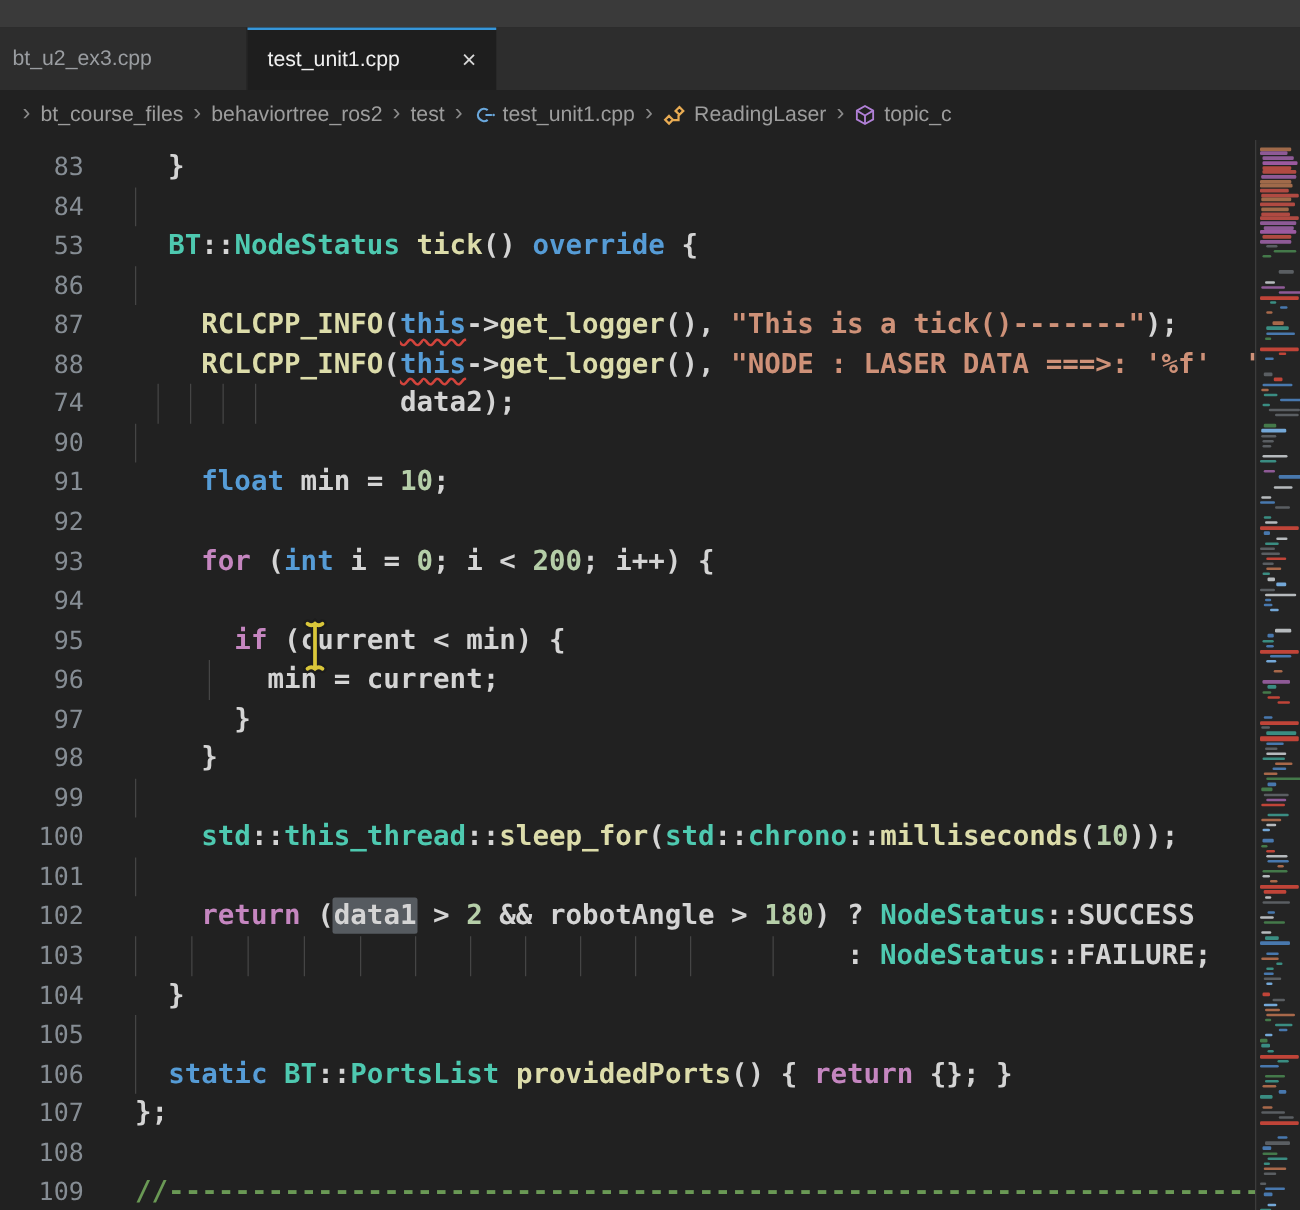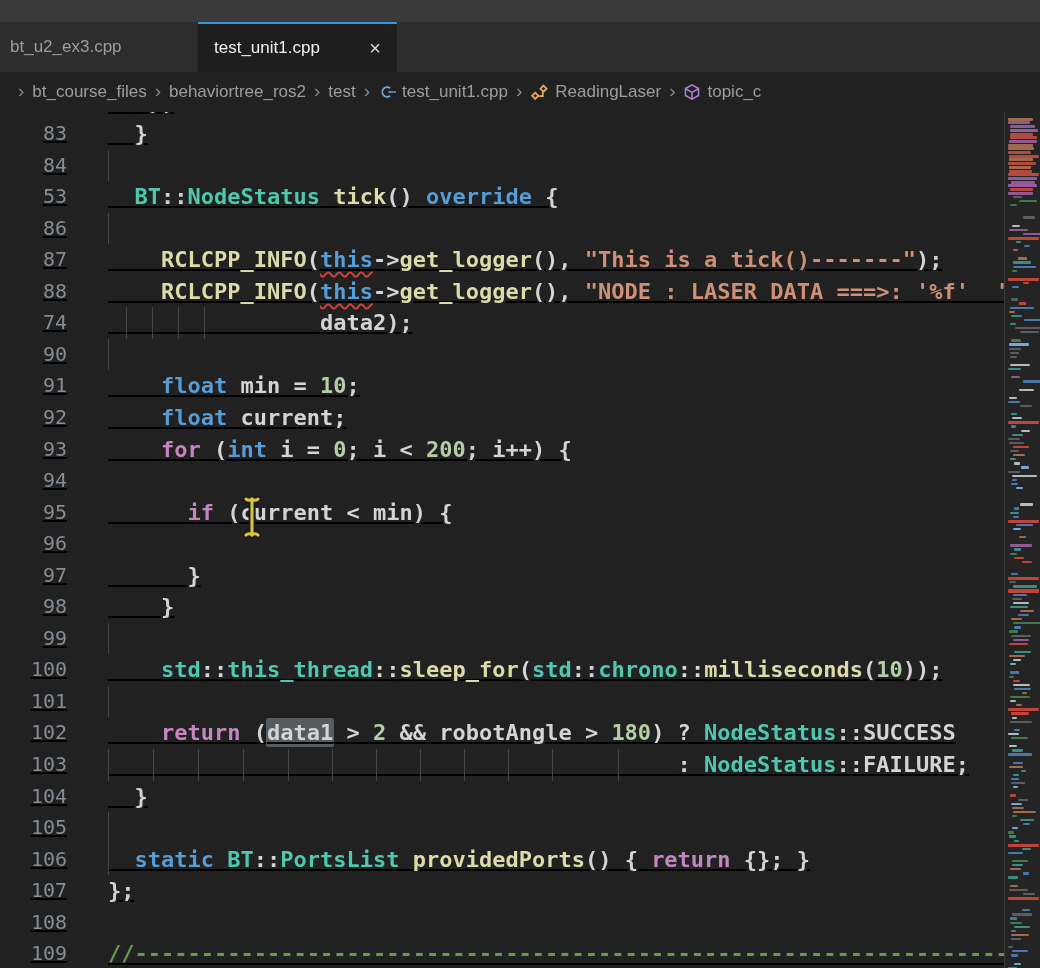--- a/index.html
+++ b/index.html
@@ -13,21 +13,21 @@
   .tab.active{width:199px;padding:0 16px;background:#1e1e1e;color:#f0f0f0;
               border-top:2.5px solid var(--accent);justify-content:space-between;}
   .tab .close{color:#d8d8d8;font-size:20px;line-height:20px;cursor:pointer;}
   
   #breadcrumbs{position:absolute;top:72px;left:0;width:100%;height:40px;display:flex;align-items:center;
                padding-left:10px;box-sizing:border-box;color:#9d9d9d;font-size:17px;white-space:nowrap;overflow:hidden;}
   .crumb{display:flex;align-items:center;gap:6px;}
   .crumb-sep{color:#8a8a8a;font-size:19px;margin:0 8px;transform:translateY(-1px);}
   .crumb svg{display:block;}
   
-  #editor{position:absolute;top:112px;left:0;width:1004px;height:856px;overflow:hidden;text-decoration:underline;}
+  #editor{position:absolute;top:112px;left:0;width:1004px;height:856px;overflow:hidden;}
   #code-lines{margin-top:-25.5px;font-family:"DejaVu Sans Mono", monospace;font-weight:bold;
               font-size:22px;line-height:31.55px;}
   .row{display:flex;height:31.55px;white-space:pre;}
   .ln{width:67px;text-align:right;color:#868d94;font-weight:normal;font-size:20px;flex:none;}
   .ltext{position:relative;margin-left:41px;color:var(--c-p);flex:none;}
   .guide{position:absolute;top:0;bottom:0;width:1.4px;background:#454545;}
   .c-p{color:var(--c-p);} .c-k{color:var(--c-k);} .c-t{color:var(--c-t);}
   .c-c{color:var(--c-c);} .c-f{color:var(--c-f);} .c-s{color:var(--c-s);}
   .c-n{color:var(--c-n);} .c-m{color:var(--c-m);}
   .hl{background:#565b60;border-radius:2px;padding:2px 1px;margin:-2px -1px;}
@@ -108,25 +108,25 @@
         <div class="row"><div class="ln">82</div><div class="ltext"><span class="c-p">  </span><span class="c-s">"</span><span class="c-p">);</span></div></div>
         <div class="row"><div class="ln">83</div><div class="ltext"><span class="c-p">  }</span></div></div>
         <div class="row"><div class="ln">84</div><div class="ltext"><i class="guide" style="left: 0px;"></i></div></div>
         <div class="row"><div class="ln">53</div><div class="ltext"><span class="c-p">  </span><span class="c-c">BT</span><span class="c-p">::</span><span class="c-c">NodeStatus</span><span class="c-p"> </span><span class="c-f">tick</span><span class="c-p">() </span><span class="c-t">override</span><span class="c-p"> {</span></div></div>
         <div class="row"><div class="ln">86</div><div class="ltext"><i class="guide" style="left: 0px;"></i></div></div>
         <div class="row"><div class="ln">87</div><div class="ltext"><span class="c-p">    </span><span class="c-f">RCLCPP_INFO</span><span class="c-p">(</span><span class="c-t sq">this</span><span class="c-p">-&gt;</span><span class="c-f">get_logger</span><span class="c-p">(), </span><span class="c-s">"This is a tick()-------"</span><span class="c-p">);</span></div></div>
         <div class="row"><div class="ln">88</div><div class="ltext"><span class="c-p">    </span><span class="c-f">RCLCPP_INFO</span><span class="c-p">(</span><span class="c-t sq">this</span><span class="c-p">-&gt;</span><span class="c-f">get_logger</span><span class="c-p">(), </span><span class="c-s">"NODE : LASER DATA ===&gt;: '%f'  '%f'</span></div></div>
         <div class="row"><div class="ln">74</div><div class="ltext"><i class="guide" style="left: 18px;"></i><i class="guide" style="left: 44px;"></i><i class="guide" style="left: 70px;"></i><i class="guide" style="left: 96px;"></i><span class="c-p">                </span><span class="c-p">data2);</span></div></div>
         <div class="row"><div class="ln">90</div><div class="ltext"><i class="guide" style="left: 0px;"></i></div></div>
         <div class="row"><div class="ln">91</div><div class="ltext"><span class="c-p">    </span><span class="c-t">float</span><span class="c-p"> min = </span><span class="c-n">10</span><span class="c-p">;</span></div></div>
-        <div class="row"><div class="ln">92</div><div class="ltext"><span class="c-p">    </span><span class="c-t">float</span><span class="c-p"> current;</span></div></div>
+        <div class="row"><div class="ln">92</div></div>
         <div class="row"><div class="ln">93</div><div class="ltext"><span class="c-p">    </span><span class="c-k">for</span><span class="c-p"> (</span><span class="c-t">int</span><span class="c-p"> i = </span><span class="c-n">0</span><span class="c-p">; i &lt; </span><span class="c-n">200</span><span class="c-p">; i++) {</span></div></div>
         <div class="row"><div class="ln">94</div></div>
         <div class="row"><div class="ln">95</div><div class="ltext"><span class="c-p">      </span><span class="c-k">if</span><span class="c-p"> (current &lt; min) {</span></div></div>
-        <div class="row"><div class="ln">96</div></div>
+        <div class="row"><div class="ln">96</div><div class="ltext"><i class="guide" style="left: 59px;"></i><span class="c-p">        min = current;</span></div></div>
         <div class="row"><div class="ln">97</div><div class="ltext"><span class="c-p">      }</span></div></div>
         <div class="row"><div class="ln">98</div><div class="ltext"><span class="c-p">    }</span></div></div>
         <div class="row"><div class="ln">99</div><div class="ltext"><i class="guide" style="left: 0px;"></i></div></div>
         <div class="row"><div class="ln">100</div><div class="ltext"><span class="c-p">    </span><span class="c-c">std</span><span class="c-p">::</span><span class="c-c">this_thread</span><span class="c-p">::</span><span class="c-f">sleep_for</span><span class="c-p">(</span><span class="c-c">std</span><span class="c-p">::</span><span class="c-c">chrono</span><span class="c-p">::</span><span class="c-f">milliseconds</span><span class="c-p">(</span><span class="c-n">10</span><span class="c-p">));</span></div></div>
         <div class="row"><div class="ln">101</div><div class="ltext"><i class="guide" style="left: 0px;"></i></div></div>
         <div class="row"><div class="ln">102</div><div class="ltext"><span class="c-p">    </span><span class="c-k">return</span><span class="c-p"> (</span><span class="c-p hl">data1</span><span class="c-p"> &gt; </span><span class="c-n">2</span><span class="c-p"> &amp;&amp; robotAngle &gt; </span><span class="c-n">180</span><span class="c-p">) ? </span><span class="c-c">NodeStatus</span><span class="c-p">::</span><span class="c-p">SUCCESS</span></div></div>
         <div class="row"><div class="ln">103</div><div class="ltext"><i class="guide" style="left: 0px;"></i><i class="guide" style="left: 45px;"></i><i class="guide" style="left: 90px;"></i><i class="guide" style="left: 135px;"></i><i class="guide" style="left: 180px;"></i><i class="guide" style="left: 224px;"></i><i class="guide" style="left: 268px;"></i><i class="guide" style="left: 312px;"></i><i class="guide" style="left: 356px;"></i><i class="guide" style="left: 400px;"></i><i class="guide" style="left: 444px;"></i><i class="guide" style="left: 510px;"></i><span class="c-p">                                           </span><span class="c-p">: </span><span class="c-c">NodeStatus</span><span class="c-p">::</span><span class="c-p">FAILURE;</span></div></div>
         <div class="row"><div class="ln">104</div><div class="ltext"><span class="c-p">  }</span></div></div>
         <div class="row"><div class="ln">105</div><div class="ltext"><i class="guide" style="left: 0px;"></i></div></div>
         <div class="row"><div class="ln">106</div><div class="ltext"><i class="guide" style="left: 0px;"></i><span class="c-p">  </span><span class="c-t">static</span><span class="c-p"> </span><span class="c-c">BT</span><span class="c-p">::</span><span class="c-c">PortsList</span><span class="c-p"> </span><span class="c-f">providedPorts</span><span class="c-p">() { </span><span class="c-k">return</span><span class="c-p"> {}; }</span></div></div>

